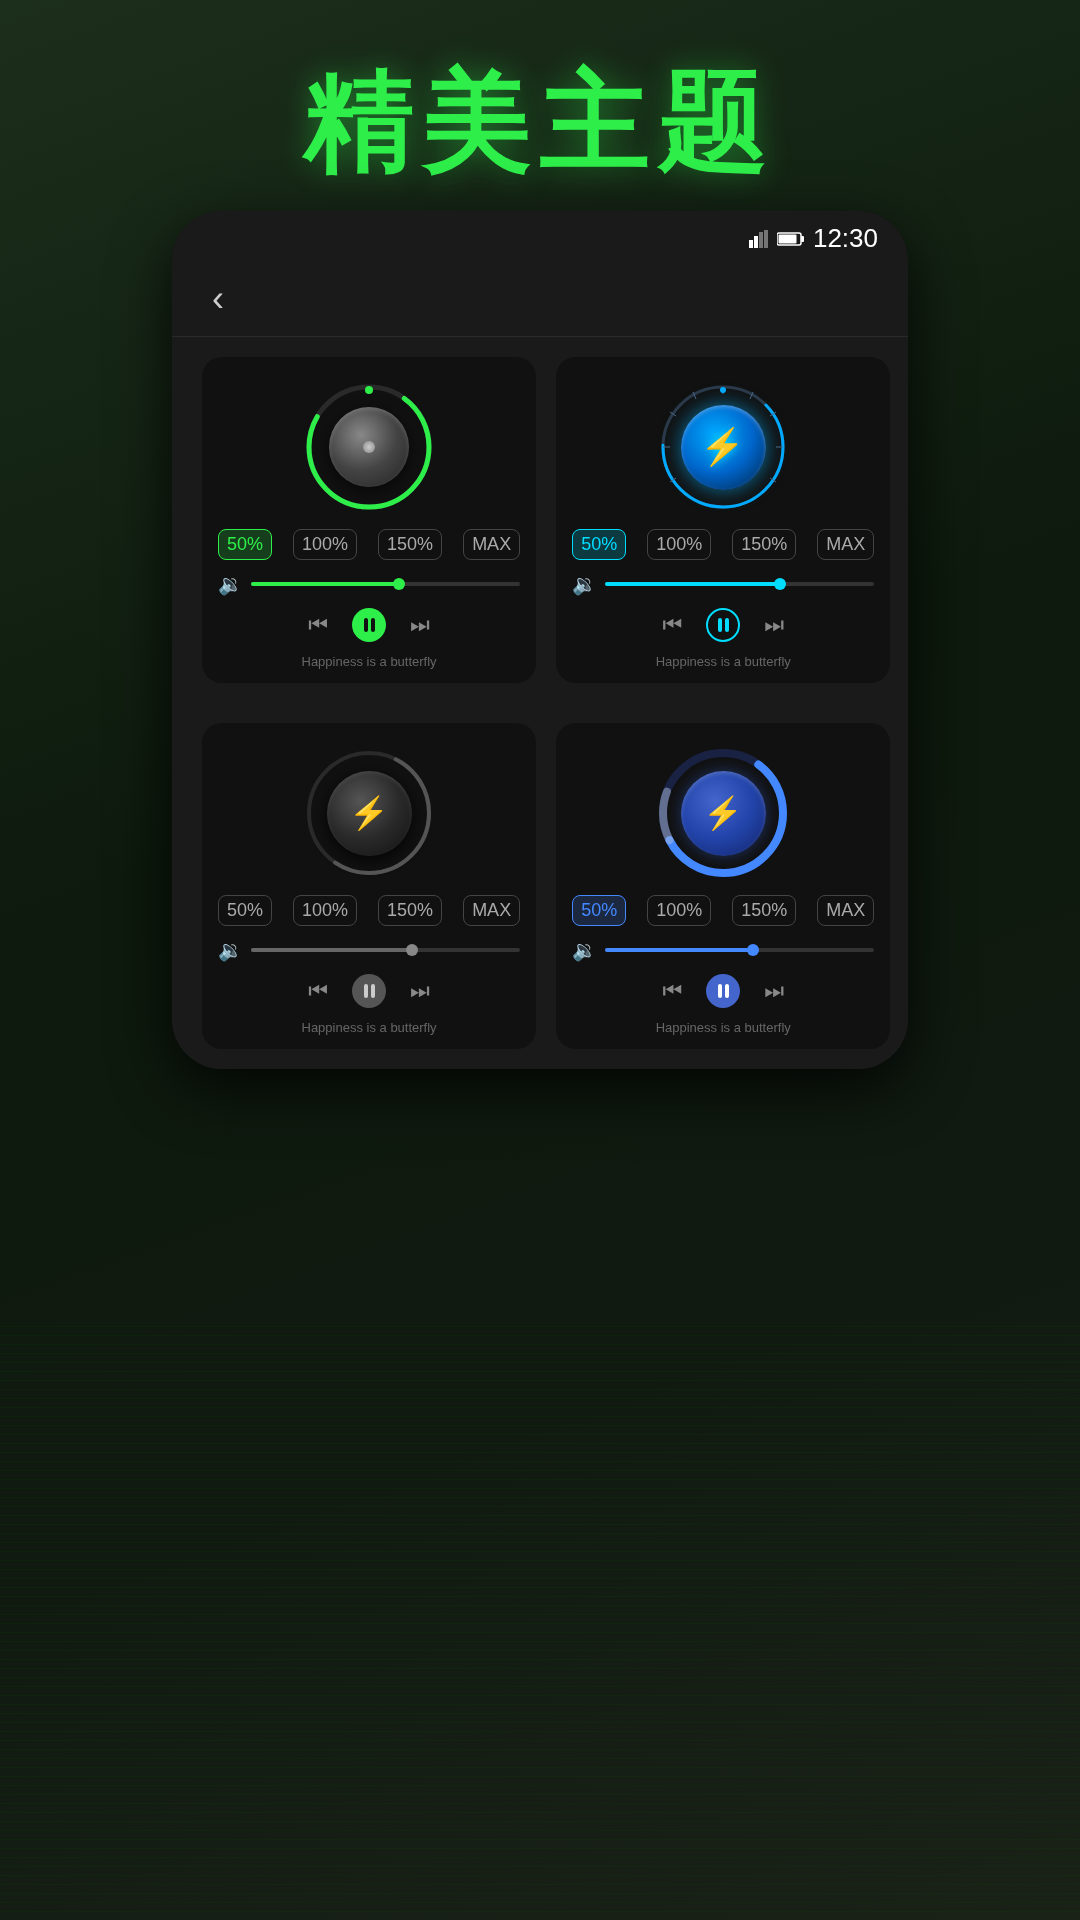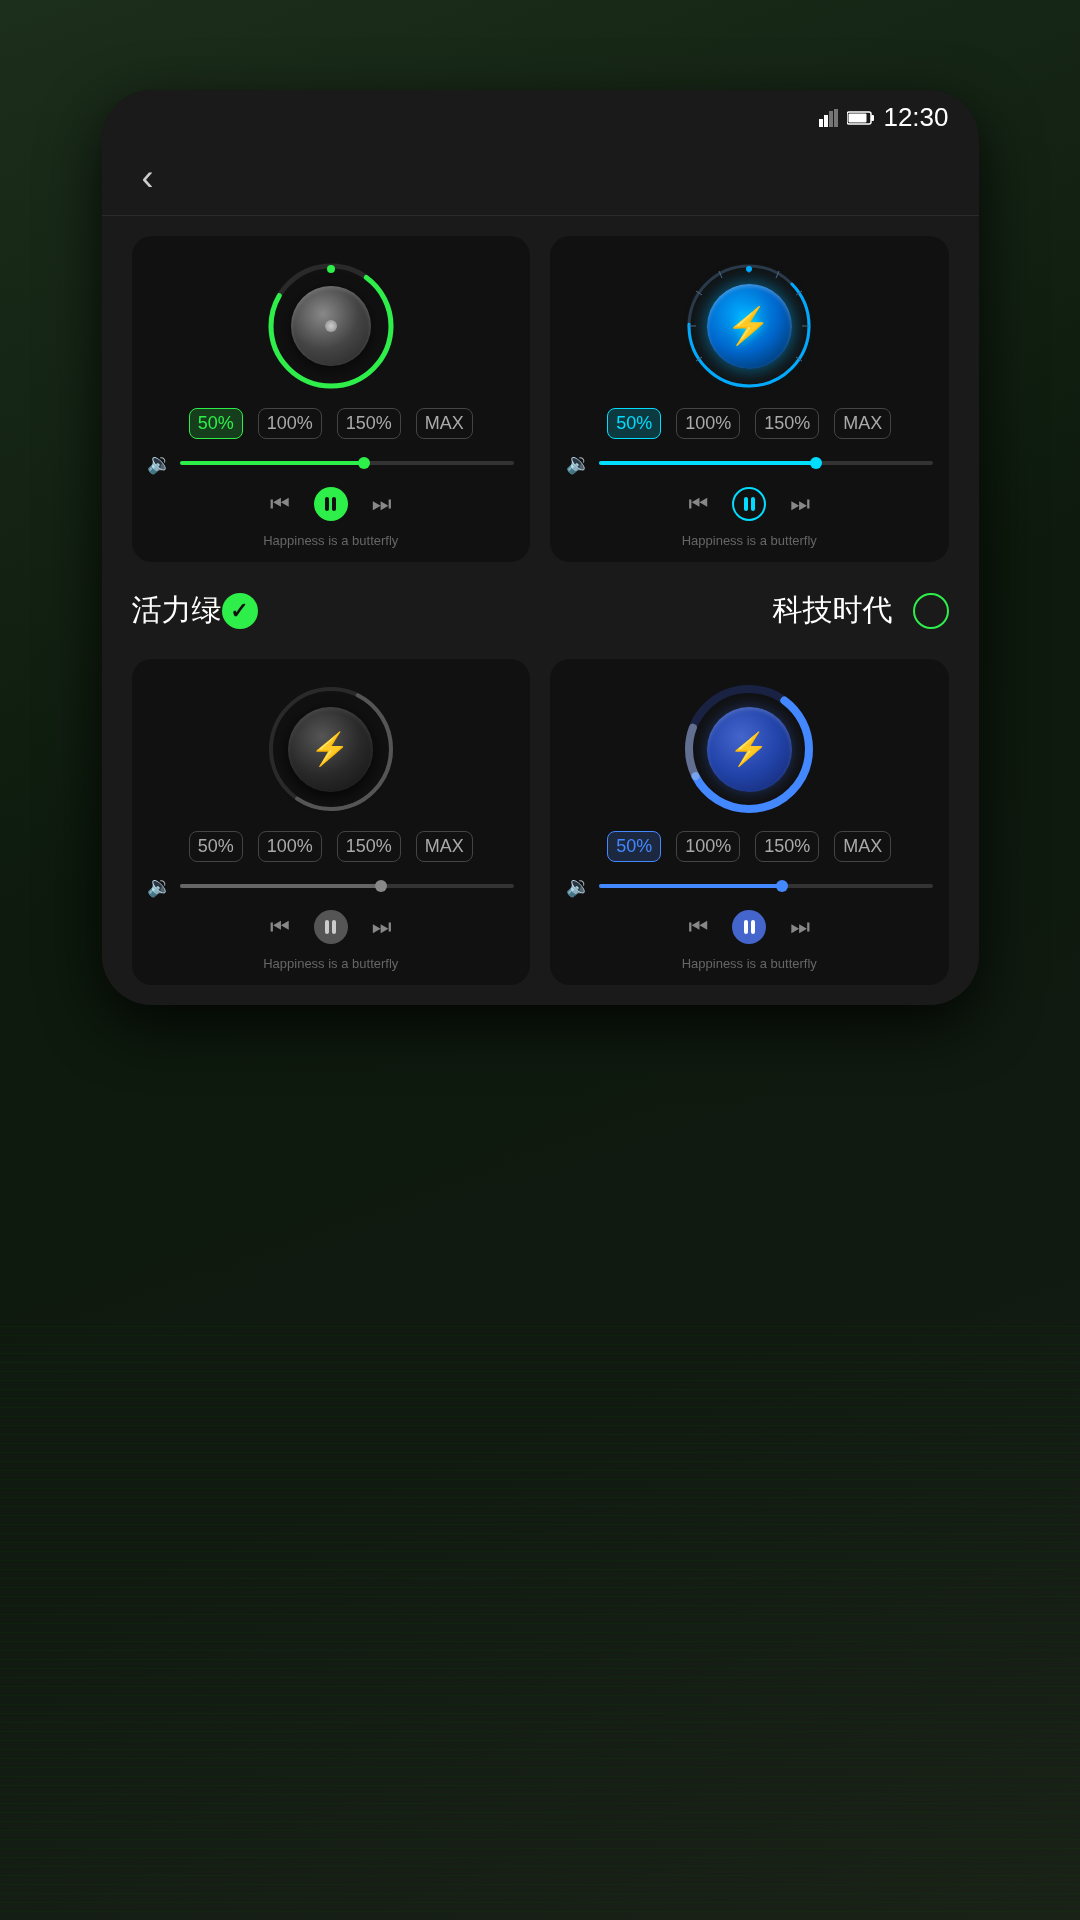--- a/index.html
+++ b/index.html
@@ -52,21 +52,21 @@
       font-size: 42px;
       color: #2eee4a;
       margin-top: 10px;
       font-weight: 400;
     }
 
     .phone-container {
       position: relative;
       z-index: 2;
       margin: 0 auto;
-      width: 877px;
+      width: 736px;
       background: #1a1a1a;
       border-radius: 50px;
       padding: 0;
       box-shadow: 0 20px 60px rgba(0,0,0,0.8);
       overflow: hidden;
     }
 
     .phone-status-bar {
       background: #1a1a1a;
       display: flex;
@@ -174,21 +174,21 @@
     }
 
     .knob-ring-cyan {
       position: absolute;
       width: 130px;
       height: 130px;
     }
 
     .speed-buttons {
       display: flex;
-      gap: 15px;
+      gap: 21px;
       flex-wrap: nowrap;
     }
 
     .speed-btn {
       padding: 4px 8px;
       border: 1px solid #444;
       border-radius: 8px;
       color: #aaa;
       font-size: 18px;
       background: transparent;
@@ -465,20 +465,21 @@
       color: #4488ff;
     }
   </style>
 </head>
 <body>
 
 <div class="bg-gradient"></div>
 <div class="bg-lines"></div>
 
 <div class="header-section">
+  <div class="main-title">精美主题</div>
 </div>
 
 <div class="phone-container">
 
   <div class="phone-status-bar">
     <div class="status-icons">
 
       <svg width="20" height="18" viewBox="0 0 20 18">
         <rect x="0" y="10" width="4" height="8" fill="white"></rect>
         <rect x="5" y="6" width="4" height="12" fill="white"></rect>
@@ -583,28 +584,20 @@
             <div class="pause-bar pause-bar-cyan"></div>
           </div>
         </div>
         <span class="ctrl-btn">⏭</span>
       </div>
       <div class="song-title">Happiness is a butterfly</div>
     </div>
 
   </div>
 
-  <div class="theme-label-row">
-    <span class="theme-name">活力绿</span>
-    <div class="check-circle-green">
-      <span class="check-mark">✓</span>
-    </div>
-    <span class="theme-name" style="margin-left:auto;margin-right:20px;">科技时代</span>
-    <div class="empty-circle"></div>
-  </div>
 
   <div class="themes-grid">
 
     <div class="theme-card">
       <div class="knob-container">
         <svg class="knob-ring-gray" viewBox="0 0 130 130">
           <circle cx="65" cy="65" r="60" fill="none" stroke="#2a2a2a" stroke-width="4"></circle>
           <circle cx="65" cy="65" r="60" fill="none" stroke="#555" stroke-width="4" stroke-dasharray="200 180" stroke-dashoffset="70" stroke-linecap="round"></circle>
         </svg>
         <div class="knob-body-dark">

